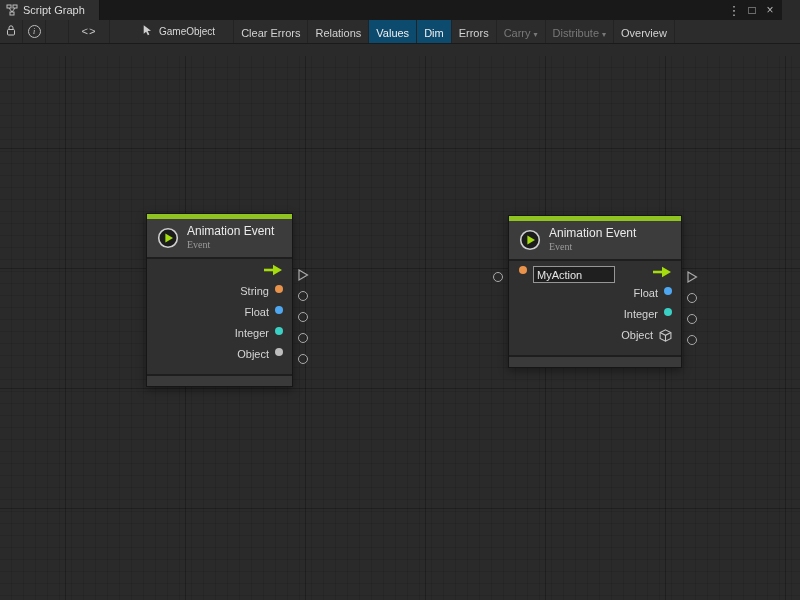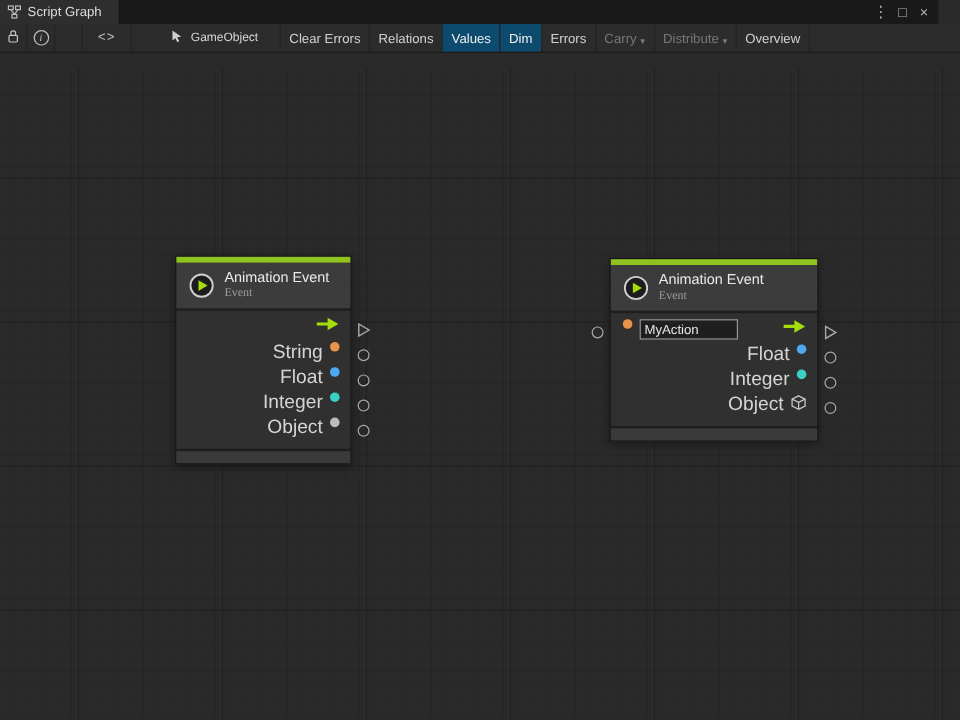--- a/index.html
+++ b/index.html
@@ -62,21 +62,21 @@
   .node-header{height:38px;background:#3c3c3c;display:flex;align-items:center;gap:8px;padding:0 10px;}
   .play-icon{display:flex;color:var(--flow-green,#a4dc0e);}
   .titles{display:flex;flex-direction:column;line-height:1.15;}
   .node-title{font-size:12px;color:#eaeaea;}
   .node-subtitle{font-size:10px;color:#9c9c9c;font-family:Liberation Serif, serif;}
   .node-sep{height:2px;background:#1e1e1e;}
   .node-body{background:#303030;padding:5px 0;}
   .node-footer{height:10px;background:#3a3a3a;}
   .row{position:relative;height:21px;display:flex;align-items:flex-start;justify-content:flex-end;
     gap:6px;padding:0 9px;}
-  .row-label{font-size:16px;color:#d5d5d5;}
+  .row-label{font-size:11px;color:#d5d5d5;}
   .dot{width:8px;height:8px;border-radius:50%;background:#bdbdbd;flex:0 0 auto;}
   .flow-arrow{display:flex;color:var(--flow-green,#a4dc0e);}
   .cube-icon{display:flex;color:#c8c8c8;}
   .port{position:absolute;top:50%;transform:translateY(-50%);}
   .port-circle{right:-16px;width:8px;height:8px;border:1px solid #a9a9a9;border-radius:50%;}
   .port-circle.in{left:-16px;right:auto;}
   .port-flow{right:-17px;display:flex;color:#a9a9a9;}
   .action-row{justify-content:flex-start;padding-left:10px;}
   .action-input{width:74px;height:15px;background:#1f1f1f;border:1px solid #969696;
     color:#e6e6e6;font-size:11px;font-family:"Liberation Sans","DejaVu Sans",sans-serif;

